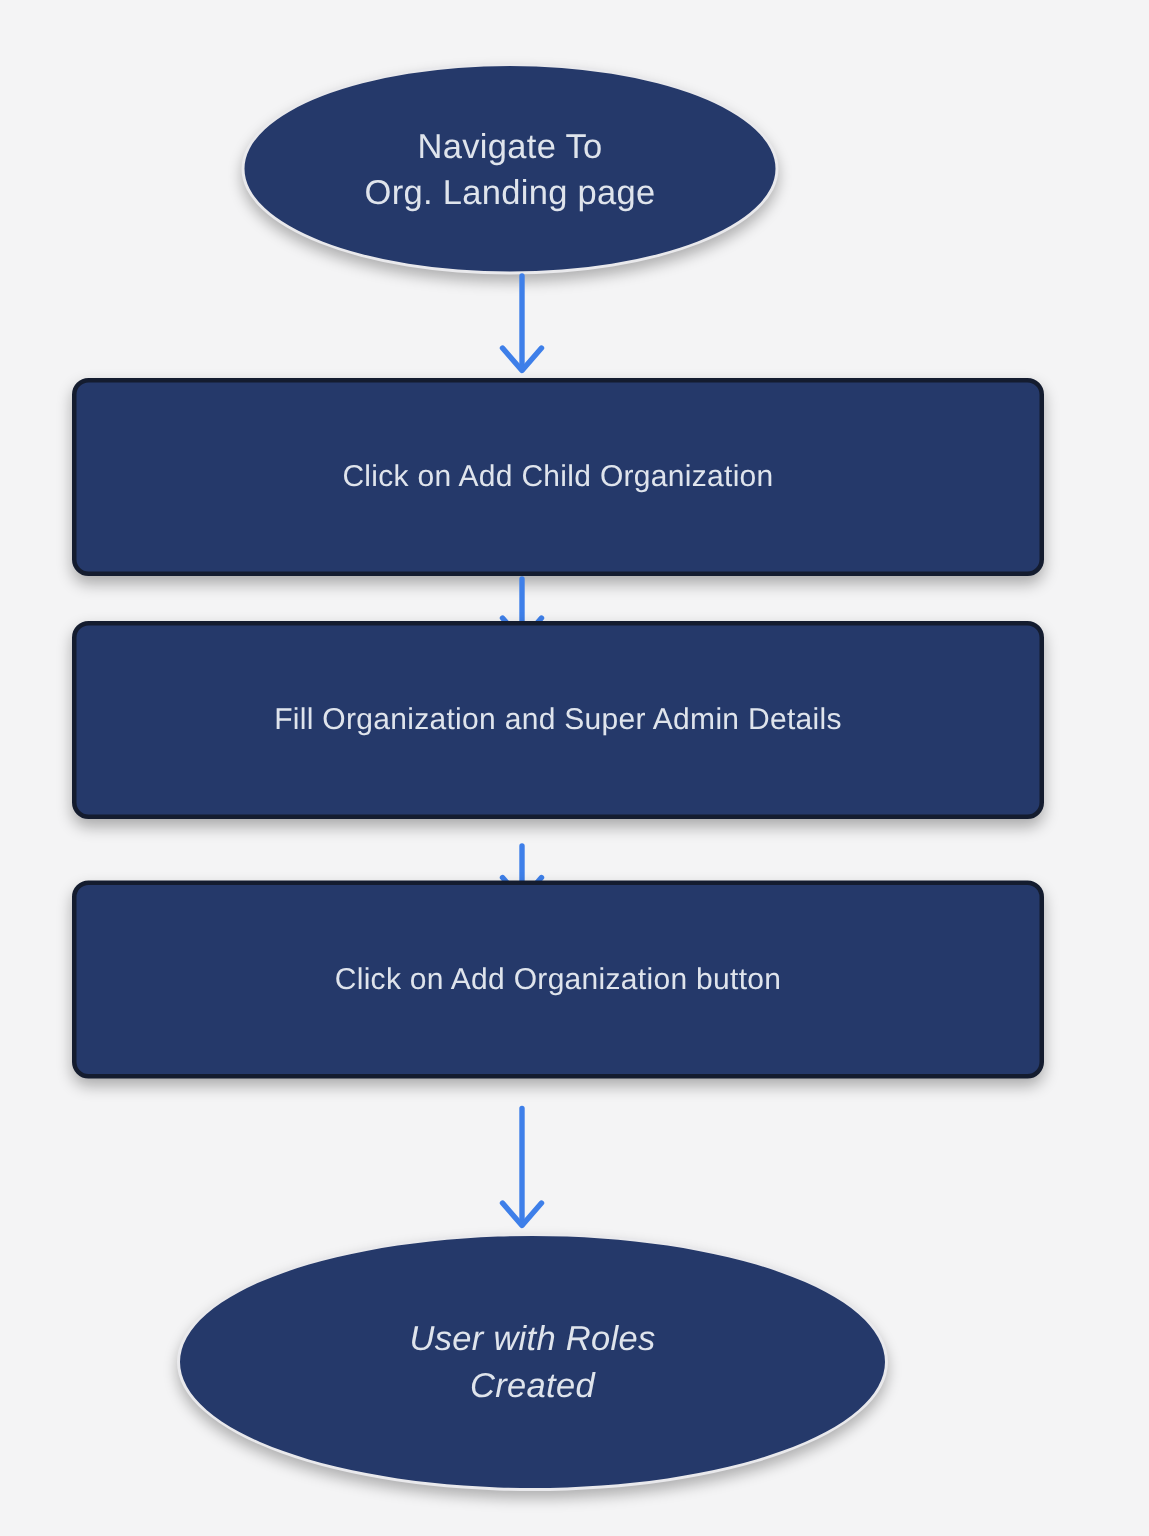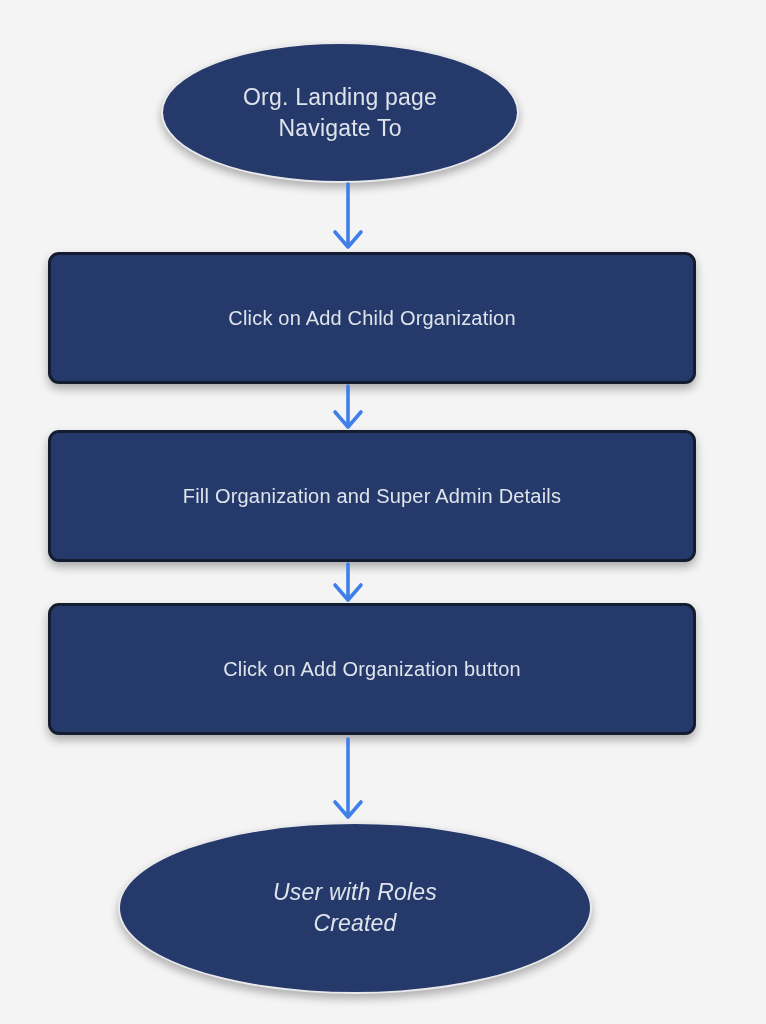--- a/index.html
+++ b/index.html
@@ -45,22 +45,22 @@
   .rect {
     left: 48px;
     width: 648px; height: 132px;
     border: 3px solid var(--rect-border);
     border-radius: 11px;
     box-shadow: 0 5px 10px rgba(0,0,0,0.30);
     font-size: 20px;
     letter-spacing: 0.2px;
   }
   .rect-1 { top: 252px; }
-  .rect-2 { top: 430px; }
-  .rect-3 { top: 603px; }
+  .rect-2 { top: 414px; }
+  .rect-3 { top: 587px; }
   .arrow {
     position: absolute;
     left: 328px;
     width: 40px;
     overflow: visible;
   }
   .arrow-1 { top: 184px; height: 68px; }
   .arrow-2 { top: 386px; height: 46px; }
   .arrow-3 { top: 564px; height: 41px; }
   .arrow-4 { top: 739px; height: 83px; }
@@ -71,22 +71,22 @@
     stroke-linejoin: round;
   }
   .node .line { display: block; }
 </style>
 </head>
 <body>
 
 <div class="canvas">
 
   <div class="node ellipse start-ellipse">
+    <span class="line">Navigate To</span>
     <span class="line">Org. Landing page</span>
-    <span class="line">Navigate To</span>
   </div>
 
   <svg class="arrow arrow-1" viewBox="0 0 40 68">
     <line x1="20" y1="0" x2="20" y2="62" stroke="#3e7fe9"></line>
     <polyline points="7,48 20,63 33,48" stroke="#3e7fe9"></polyline>
   </svg>
 
   <div class="node rect rect-1">
     <span>Click on Add Child Organization</span>
   </div>

